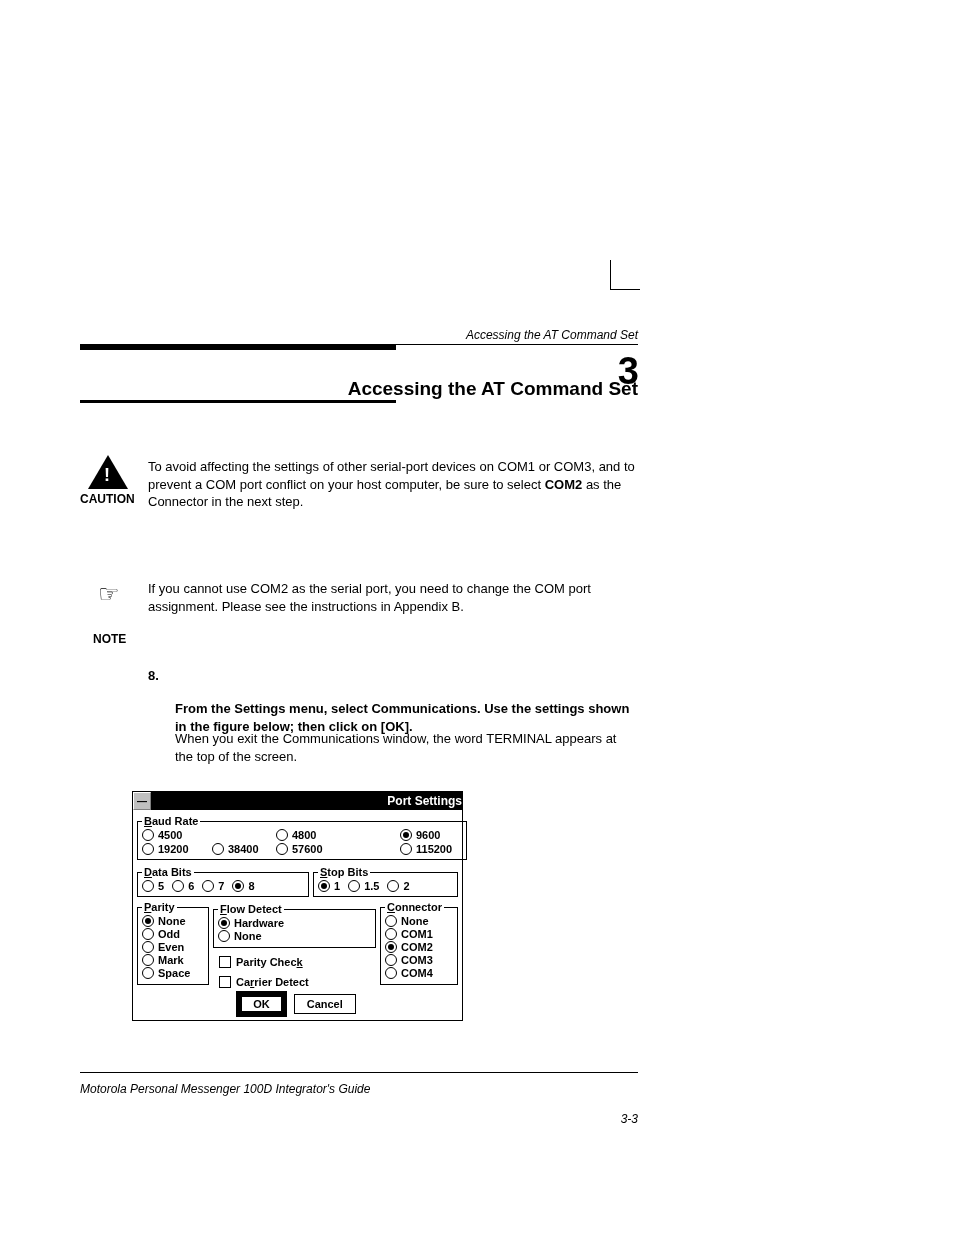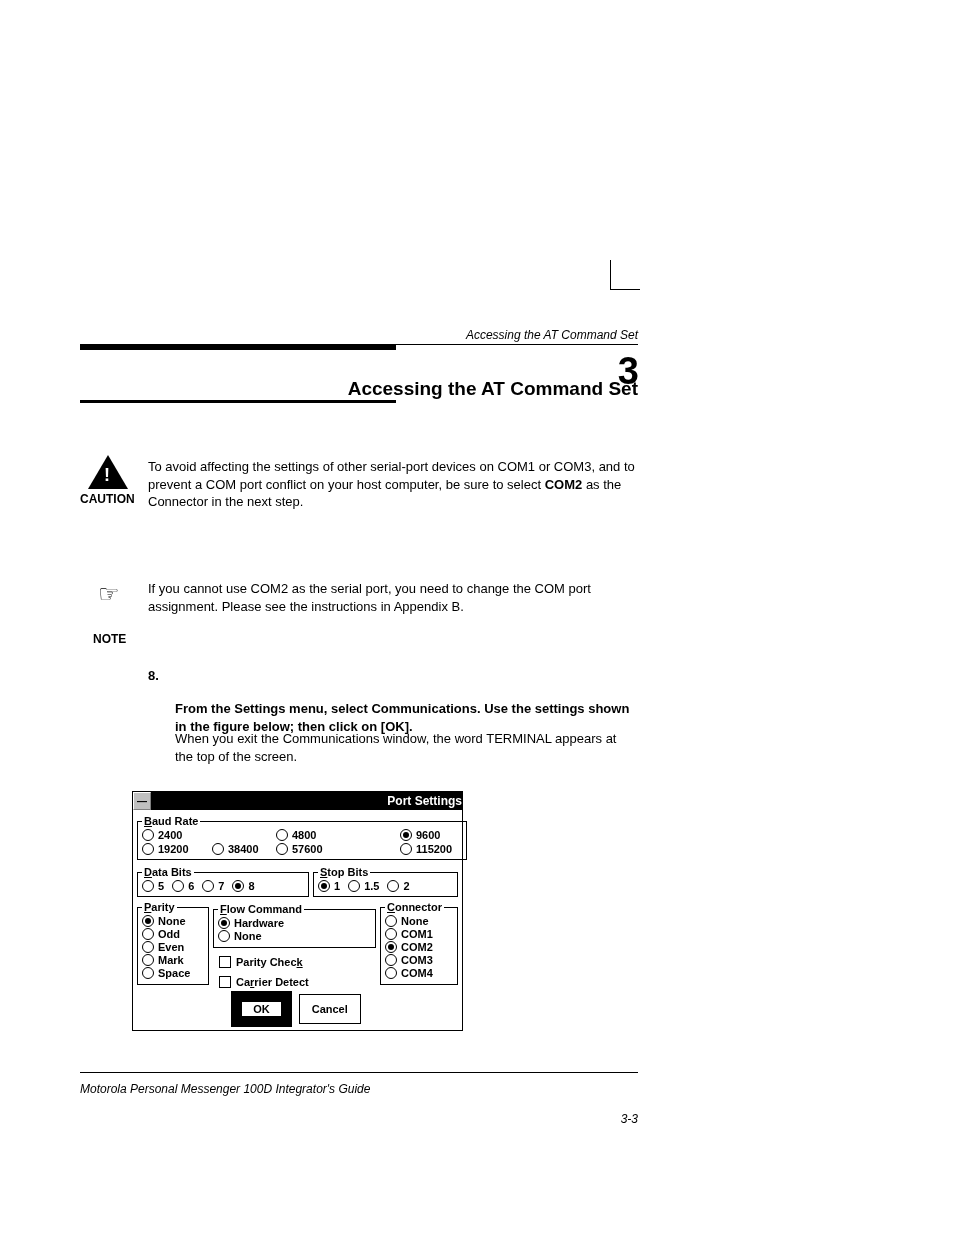--- a/index.html
+++ b/index.html
@@ -243,21 +243,21 @@
   }
   .btn {
     border: 1px solid #000;
     padding: 2px 12px;
     font-weight: bold;
     font-size: 11px;
     background: #fff;
   }
   .btn.default {
     box-shadow: 0 0 0 1px #000 inset, 0 0 0 2px #fff inset, 0 0 0 3px #000;
-    border: 7px solid #000000;
+    border: 2px solid #000000;
   }
   .baud-grid { display: grid; grid-template-columns: 70px 64px 64px 60px 62px; row-gap: 2px; }
   .baud-grid .radio { margin-right: 0; }
   .footer-rule {
     position: absolute;
     top: 1072px;
     left: 80px;
     right: 316px;
     height: 1px;
     background: #000;
@@ -311,21 +311,21 @@
       <div class="sysmenu">—</div>
       <div class="title">Port Settings</div>
     </div>
     <div class="dlg-body">
 
       <fieldset>
         <legend><span class="ul">B</span><span>aud Rate</span></legend>
         <div class="baud-grid">
           <label class="radio" style="grid-column:1">
               <span class="circ"></span>
-              <span>2400</span>
+              <span>4500</span>
             </label>
           <label class="radio" style="grid-column:3">
               <span class="circ"></span>
               <span>4800</span>
             </label>
           <label class="radio sel" style="grid-column:5">
               <span class="circ"></span>
               <span>9600</span>
             </label>
           <label class="radio" style="grid-column:1">
@@ -408,21 +408,21 @@
               <span>Mark</span>
             </label>
           <label class="radio">
               <span class="circ"></span>
               <span>Space</span>
             </label>
         </fieldset>
 
         <div style="flex:1.3; display:flex; flex-direction:column;">
           <fieldset class="col">
-            <legend><span class="ul">F</span><span>low Command</span></legend>
+            <legend><span class="ul">F</span><span>low Detect</span></legend>
             <label class="radio sel">
                 <span class="circ"></span>
                 <span>Hardware</span>
               </label>
             <label class="radio">
                 <span class="circ"></span>
                 <span>None</span>
               </label>
           </fieldset>
           <label class="check" style="margin-left:6px; margin-top:4px;">

